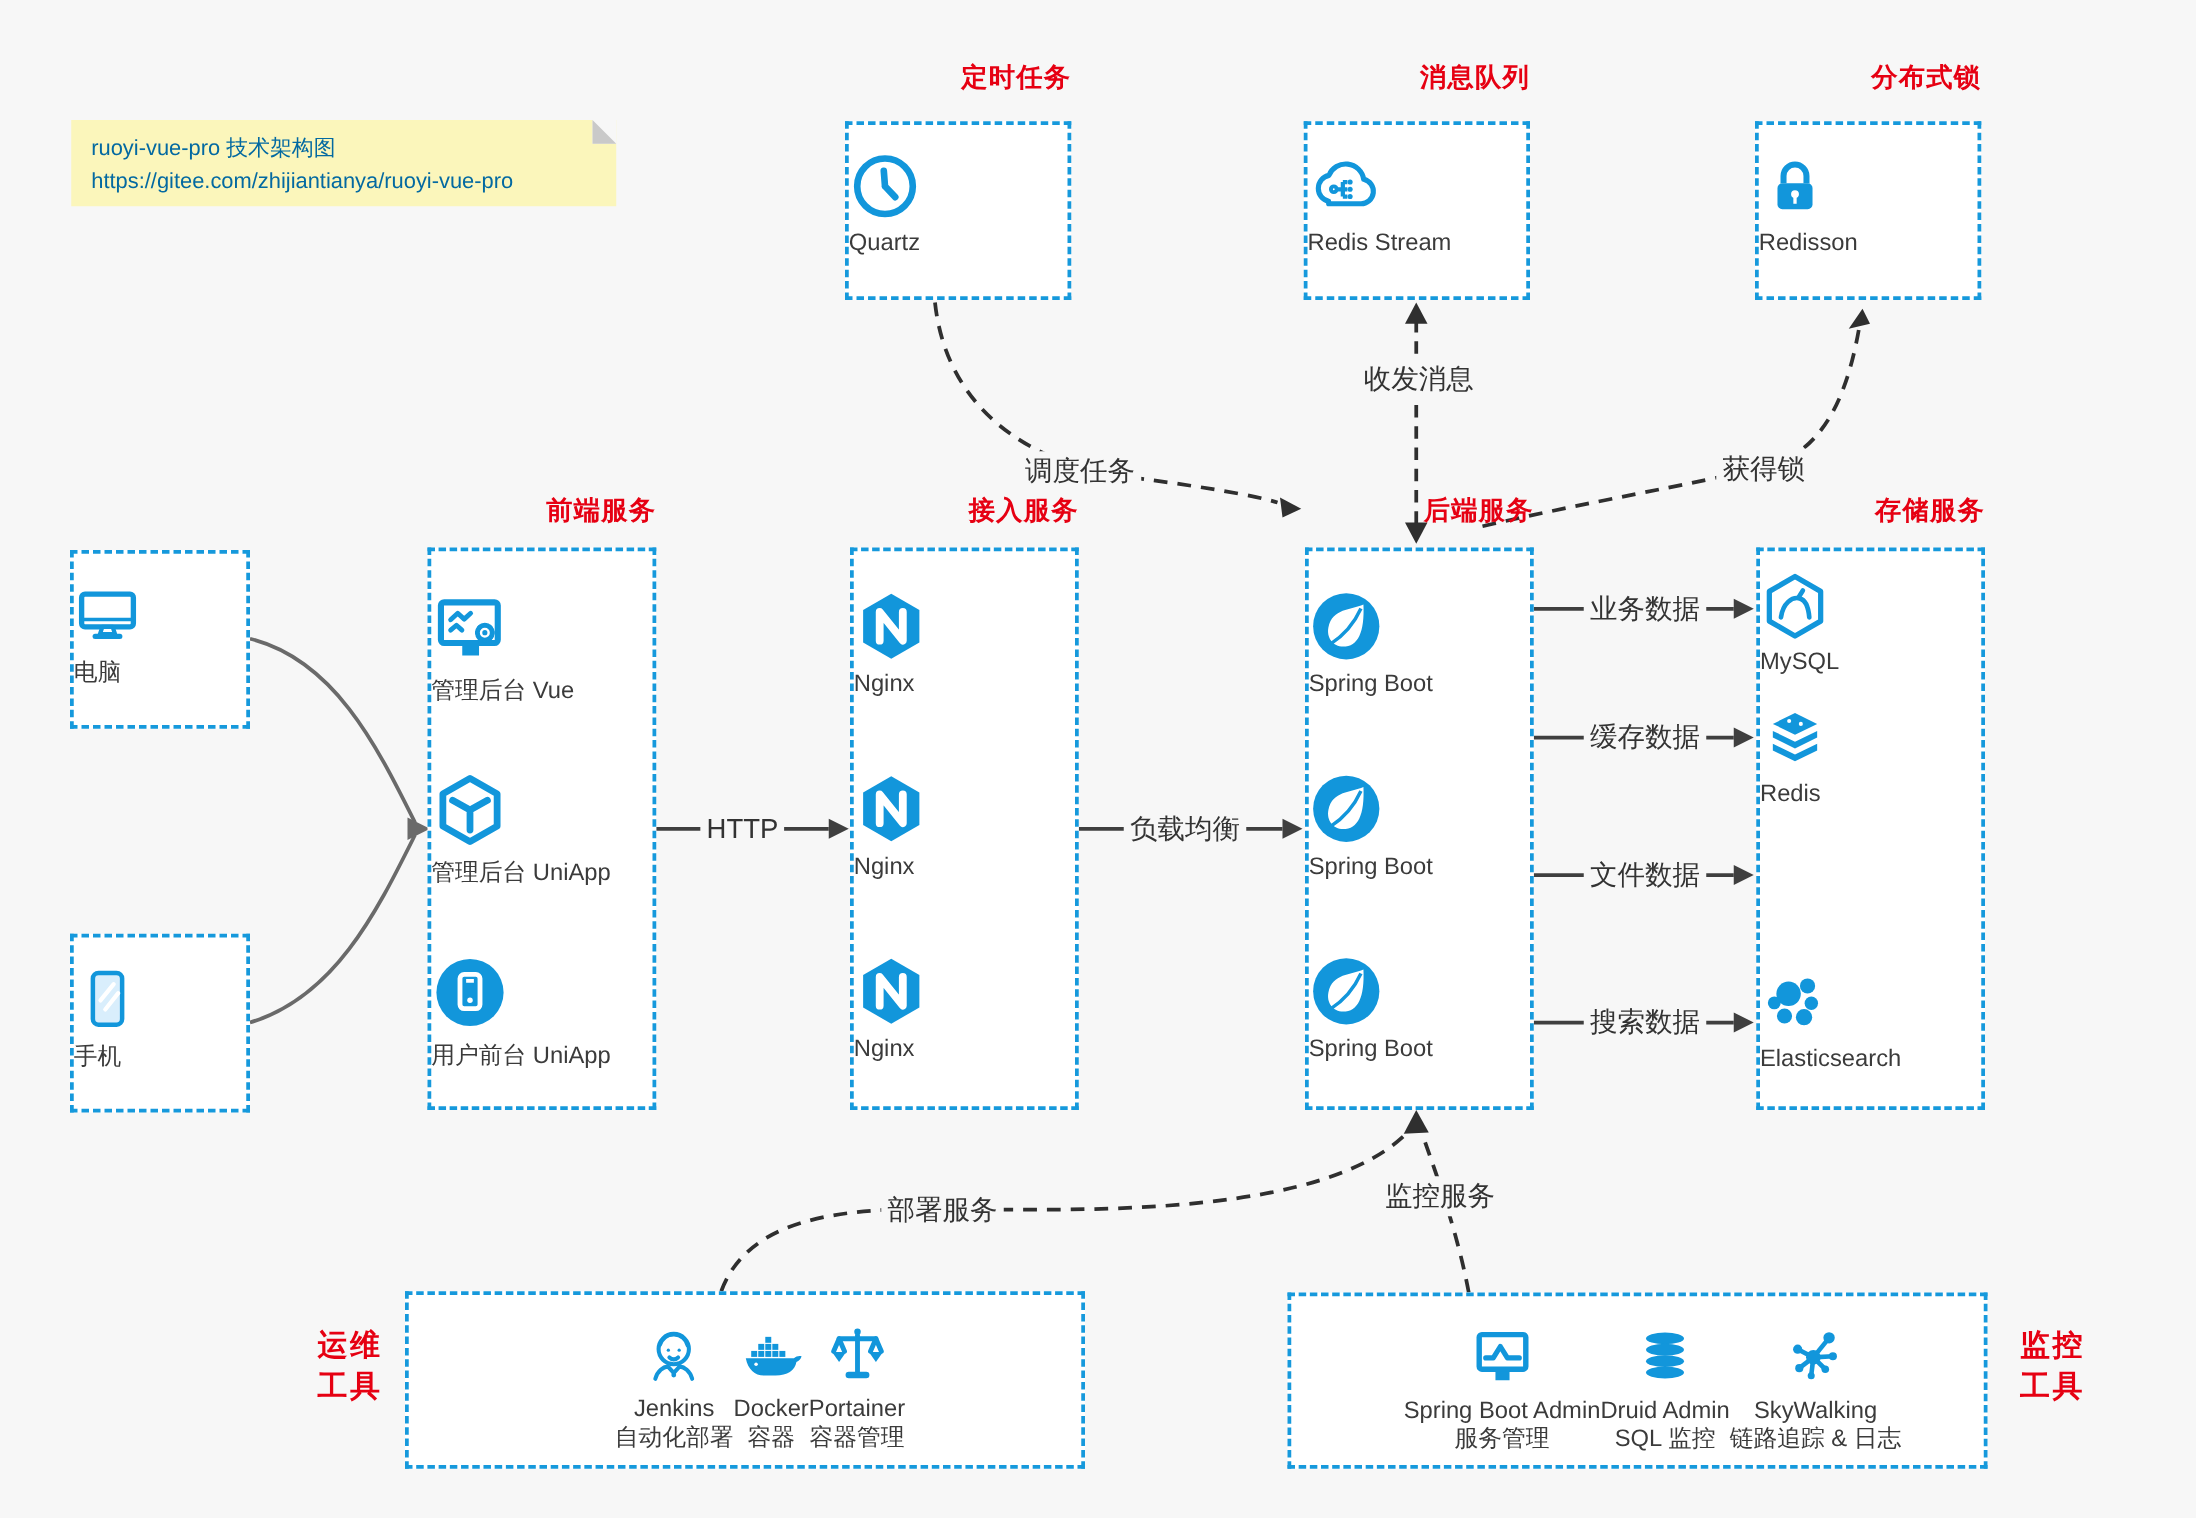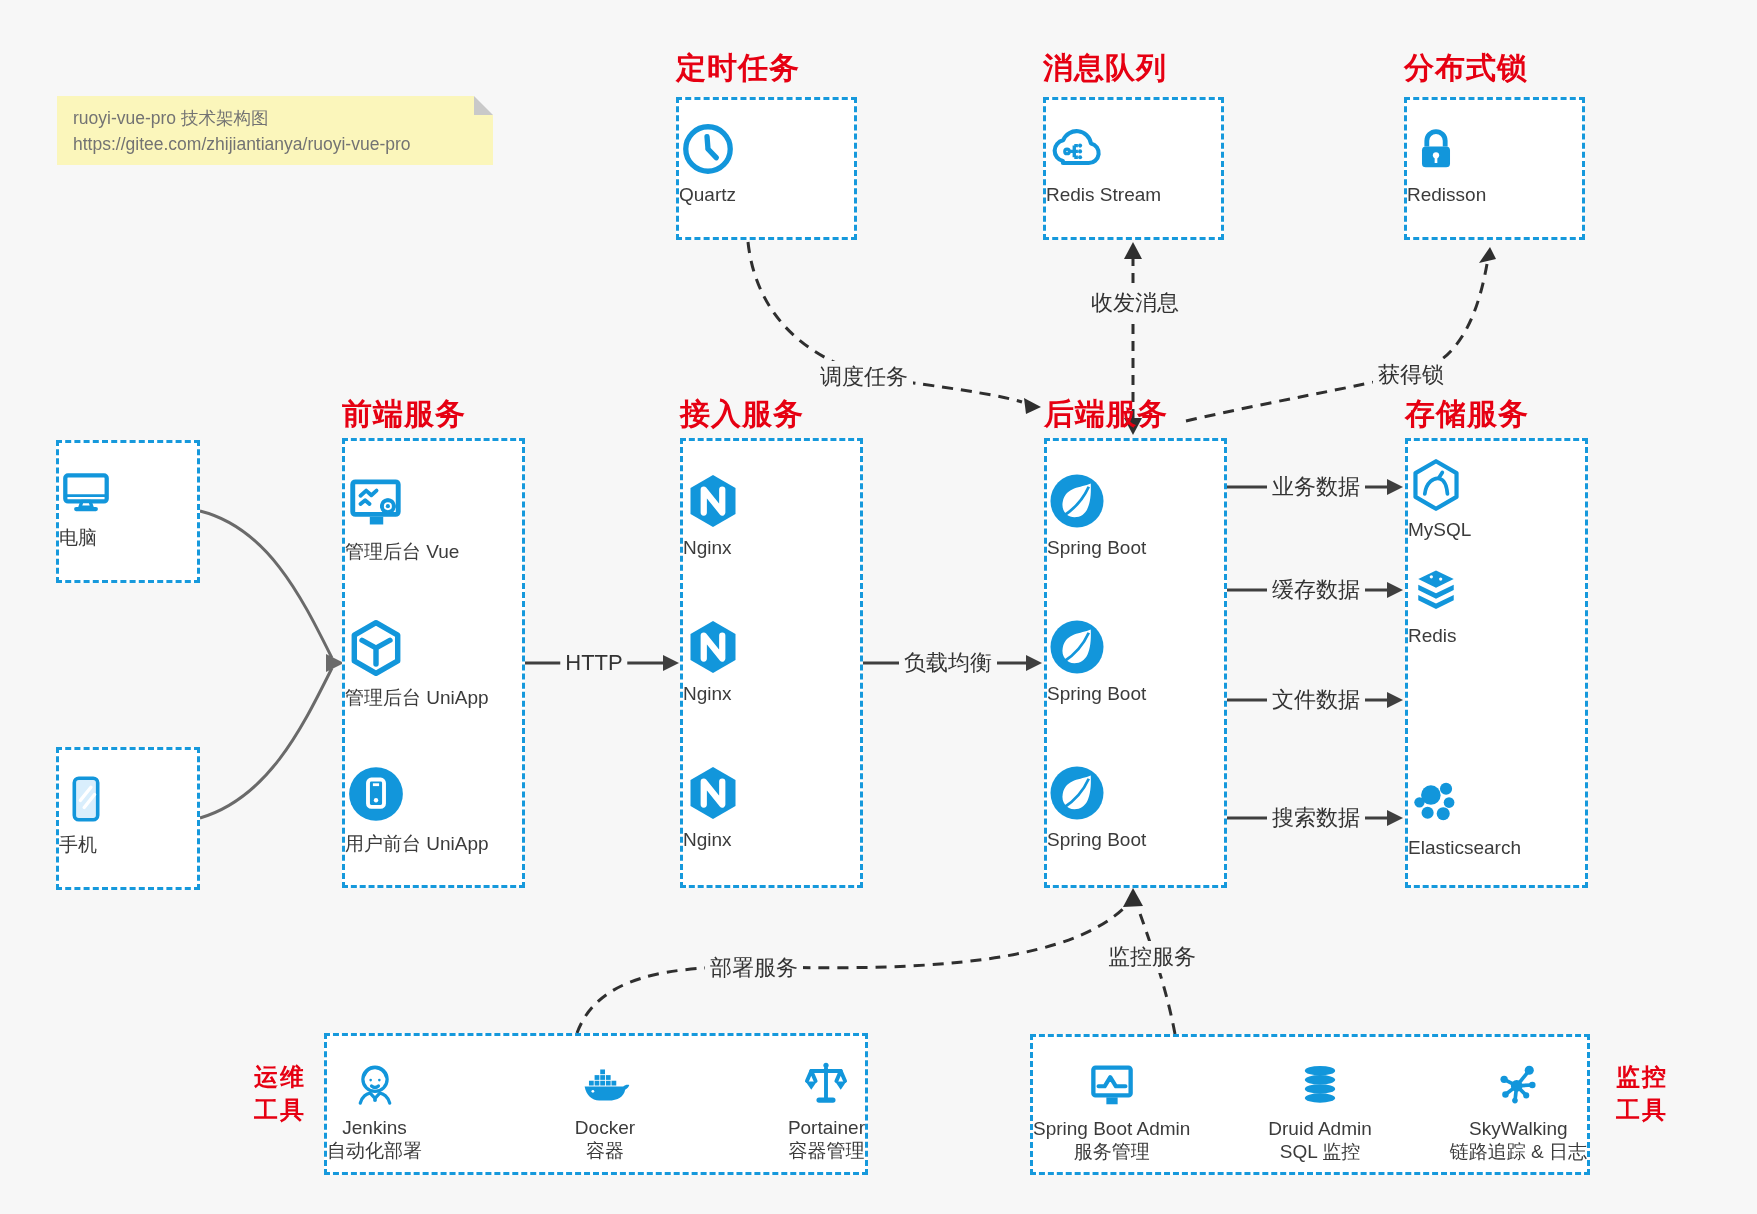--- a/index.html
+++ b/index.html
@@ -1,28 +1,28 @@
 <!DOCTYPE html>
 <html><head>
 <meta charset="utf-8">
 <style>
   html,body{margin:0;padding:0;background:#f7f7f7;font-family:"Liberation Sans","DejaVu Sans",sans-serif;}
   .canvas{position:relative;width:1757px;height:1214px;background:#f7f7f7;overflow:hidden;}
   .wires{position:absolute;left:0;top:0;pointer-events:none;}
   .dbox{position:absolute;border:3px dashed #1699dc;background:#fff;box-sizing:border-box;}
-  .col-title{position:absolute;font-size:30px;font-weight:bold;color:#e60012;text-align:left;letter-spacing:1px;}
+  .col-title{position:absolute;font-size:21px;font-weight:bold;color:#e60012;text-align:right;letter-spacing:1px;}
   .side-title{position:absolute;font-size:24px;font-weight:bold;color:#e60012;text-align:center;line-height:33px;letter-spacing:2px;}
   .node{position:absolute;left:0;width:100%;display:flex;flex-direction:column;align-items:flex-start;}
   .node .lbl{margin-top:6px;font-size:19px;color:#3b3b3b;white-space:nowrap;}
-  .toolrow{position:absolute;left:0;top:0;width:100%;height:100%;display:flex;justify-content:space-between;align-items:flex-start;padding-top:22px;box-sizing:border-box;}
+  .toolrow{position:absolute;left:12px;top:0;width:100%;height:100%;display:flex;justify-content:center;align-items:flex-start;padding-top:22px;box-sizing:border-box;}
   .tool{display:flex;flex-direction:column;align-items:center;}
   .tool .tname{margin-top:6px;font-size:19px;color:#3b3b3b;line-height:23px;white-space:nowrap;}
   .tool .tdesc{font-size:19px;color:#3b3b3b;line-height:23px;white-space:nowrap;}
   .edge-lbl{position:absolute;transform:translate(-50%,-50%);font-size:22px;color:#333;background:#f7f7f7;padding:1px 5px;white-space:nowrap;}
-  .note{position:absolute;left:57px;top:96px;width:436px;height:69px;background:#fbf6bb;color:#737373;font-size:17.5px;line-height:26px;padding:9px 0 16px 16px;box-sizing:border-box;}
+  .note{position:absolute;left:57px;top:96px;width:436px;height:69px;background:#fbf6bb;color:#0369a1;font-size:17.5px;line-height:26px;padding:9px 0 16px 16px;box-sizing:border-box;}
   .note .fold{position:absolute;right:0;top:0;width:0;height:0;border-top:19px solid #f7f7f7;border-left:19px solid #c9c9c9;}
   svg.ic{display:block;}
 </style>
 </head>
 <body>
 
 <div class="canvas">
 
   <svg class="wires" width="1757" height="1214">
 

